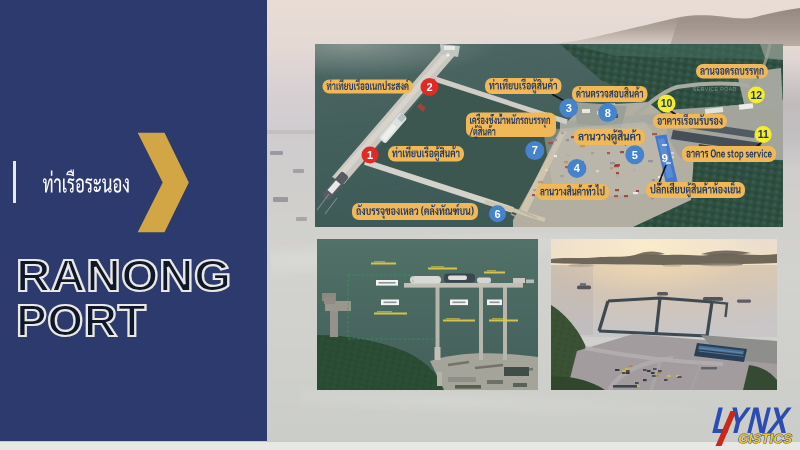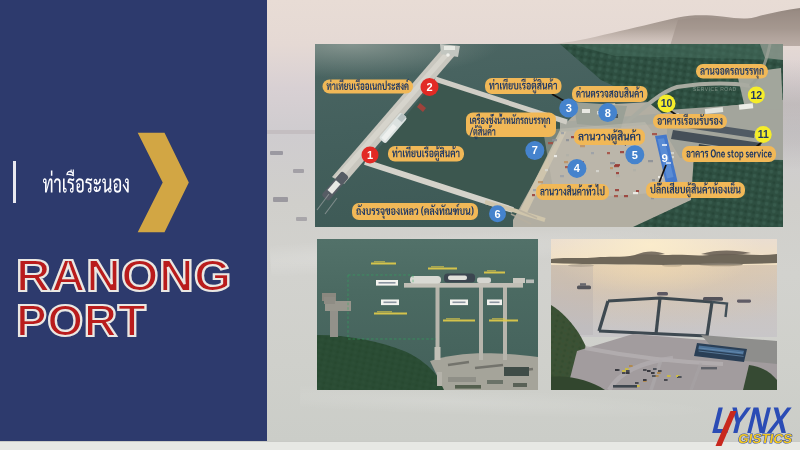--- a/index.html
+++ b/index.html
@@ -31,21 +31,21 @@
   <div class="abs" style="left:300px;top:392px;width:500px;height:26px;background:radial-gradient(55% 52% at 30% 50%,rgba(255,255,255,0.13),rgba(255,255,255,0));transform:rotate(2deg);"></div>
   <div class="abs" style="left:420px;top:52px;width:380px;height:26px;background:radial-gradient(55% 52% at 35% 50%,rgba(255,255,255,0.11),rgba(255,255,255,0));transform:rotate(-5deg);"></div>
   <div class="abs" style="left:0;top:0;width:267px;height:441px;background:#2d3a6d;"></div>
   <div class="abs" style="left:13px;top:161px;width:3px;height:42px;background:#e9e9f0;"></div>
   <svg width="130" height="44" viewBox="0 0 130 44" xmlns="http://www.w3.org/2000/svg" style="position:absolute;left:42px;top:156px;">
       <path transform="translate(0.6,36.5) scale(0.6617,0.97)" d="M14.9 -11.5V0.0H12.4V-11.5Q12.4 -12.6 11.6 -12.6Q11.0 -12.6 10.8 -11.9L6.2 0.0H3.6V-9.5Q3.4 -9.5 3.1 -9.5Q2.0 -9.5 1.2 -10.2Q0.5 -10.9 0.5 -12.1Q0.5 -13.2 1.3 -13.9Q2.0 -14.7 3.2 -14.7Q4.5 -14.7 5.3 -13.9Q6.1 -13.1 6.1 -11.9V-5.6Q6.1 -4.8 6.0 -3.9Q5.9 -3.1 5.9 -3.0L6.7 -6.0L8.9 -12.3Q9.8 -14.7 12.0 -14.7Q14.9 -14.7 14.9 -11.5ZM4.2 -12.1Q4.2 -12.6 3.9 -12.9Q3.6 -13.2 3.1 -13.2Q2.6 -13.2 2.3 -12.9Q2.0 -12.6 2.0 -12.1Q2.0 -11.6 2.3 -11.2Q2.6 -10.9 3.1 -10.9Q3.6 -10.9 3.9 -11.2Q4.2 -11.6 4.2 -12.1Z M12.5 -22.6H14.8V-17.2H12.5Z M24.7 -10.5Q24.7 -11.5 24.1 -12.1Q23.4 -12.7 22.2 -12.7Q21.1 -12.7 20.3 -12.0Q19.6 -11.3 19.6 -10.1H17.2Q17.2 -12.2 18.6 -13.4Q19.9 -14.7 22.2 -14.7Q24.6 -14.7 25.9 -13.6Q27.2 -12.5 27.2 -10.6V0.0H24.7Z M36.4 -2.3Q36.4 -1.2 35.6 -0.5Q34.9 0.2 33.7 0.2Q32.4 0.2 31.6 -0.5Q30.8 -1.3 30.8 -2.5V-14.4H33.3V-4.9Q33.6 -5.0 33.8 -5.0Q35.0 -5.0 35.7 -4.2Q36.4 -3.5 36.4 -2.3ZM35.0 -2.4Q35.0 -2.9 34.6 -3.2Q34.3 -3.5 33.8 -3.5Q33.3 -3.5 33.0 -3.2Q32.7 -2.9 32.7 -2.4Q32.7 -1.9 33.0 -1.5Q33.3 -1.2 33.8 -1.2Q34.3 -1.2 34.6 -1.5Q35.0 -1.9 35.0 -2.4Z M40.2 -11.3Q43.1 -11.0 45.0 -10.1Q46.9 -9.2 46.9 -7.9V-2.5Q46.9 -1.3 46.1 -0.5Q45.3 0.2 44.1 0.2Q42.8 0.2 42.1 -0.5Q41.3 -1.2 41.3 -2.3Q41.3 -3.5 42.0 -4.2Q42.7 -5.0 43.9 -5.0Q44.1 -5.0 44.4 -4.9V-7.6Q44.4 -8.3 42.5 -8.9Q40.6 -9.5 37.6 -9.8Q37.6 -12.1 38.6 -13.4Q39.6 -14.7 41.4 -14.7Q42.0 -14.7 42.6 -14.5Q43.2 -14.4 44.0 -14.2Q44.1 -14.1 44.6 -14.0Q45.1 -13.9 45.4 -13.9Q45.7 -13.9 46.0 -14.1Q46.3 -14.4 46.4 -14.8L48.2 -14.2Q47.9 -13.1 47.2 -12.5Q46.6 -11.9 45.8 -11.9Q45.4 -11.9 44.9 -12.0Q44.4 -12.1 43.9 -12.2Q43.3 -12.4 42.7 -12.5Q42.2 -12.7 41.8 -12.7Q41.2 -12.7 40.7 -12.3Q40.3 -12.0 40.2 -11.3ZM45.1 -2.4Q45.1 -2.9 44.7 -3.2Q44.4 -3.5 43.9 -3.5Q43.4 -3.5 43.1 -3.2Q42.8 -2.9 42.8 -2.4Q42.8 -1.9 43.1 -1.5Q43.4 -1.2 43.9 -1.2Q44.4 -1.2 44.7 -1.5Q45.1 -1.9 45.1 -2.4Z M47.4 -16.5Q45.7 -17.2 43.2 -17.6Q40.7 -18.0 38.4 -18.0Q37.0 -18.0 35.8 -17.8Q35.8 -20.0 37.3 -21.2Q38.8 -22.5 41.3 -22.5Q41.8 -22.5 42.3 -22.5V-23.8H44.0V-22.0Q44.9 -21.6 45.5 -21.0V-23.8H47.3V-17.7Q47.4 -16.9 47.4 -16.5ZM45.3 -18.4Q44.8 -19.7 43.7 -20.4Q42.7 -21.0 41.3 -21.0Q40.1 -21.0 39.2 -20.5Q38.4 -20.1 38.1 -19.3Q38.5 -19.3 39.4 -19.3Q41.0 -19.3 42.5 -19.1Q44.1 -18.9 45.3 -18.4Z M62.1 -10.3V-3.4Q62.1 -1.7 60.6 -0.7Q59.2 0.2 56.7 0.2Q54.2 0.2 52.8 -0.7Q51.4 -1.7 51.4 -3.4V-7.1Q51.4 -8.3 52.1 -9.1Q52.9 -9.8 54.2 -9.8Q55.4 -9.8 56.1 -9.1Q56.9 -8.4 56.9 -7.2Q56.9 -6.1 56.2 -5.4Q55.5 -4.7 54.3 -4.7Q54.1 -4.7 53.8 -4.8V-3.6Q53.8 -2.7 54.6 -2.2Q55.4 -1.7 56.8 -1.7Q58.1 -1.7 58.9 -2.2Q59.6 -2.8 59.6 -3.7V-10.2Q59.6 -11.4 58.7 -12.0Q57.7 -12.7 56.2 -12.7Q54.7 -12.7 53.7 -12.1Q52.6 -11.5 52.4 -10.4H50.0Q50.2 -12.4 51.9 -13.5Q53.6 -14.7 56.2 -14.7Q58.0 -14.7 59.3 -14.1Q60.6 -13.6 61.3 -12.6Q62.1 -11.6 62.1 -10.3ZM53.2 -7.3Q53.2 -6.8 53.5 -6.5Q53.8 -6.1 54.3 -6.1Q54.8 -6.1 55.1 -6.5Q55.5 -6.8 55.5 -7.3Q55.5 -7.8 55.1 -8.1Q54.8 -8.4 54.3 -8.4Q53.8 -8.4 53.5 -8.1Q53.2 -7.8 53.2 -7.3Z M67.2 -11.3Q70.1 -11.0 72.0 -10.1Q73.9 -9.2 73.9 -7.9V-2.5Q73.9 -1.3 73.1 -0.5Q72.3 0.2 71.1 0.2Q69.9 0.2 69.1 -0.5Q68.3 -1.2 68.3 -2.3Q68.3 -3.5 69.0 -4.2Q69.8 -5.0 70.9 -5.0Q71.2 -5.0 71.4 -4.9V-7.6Q71.4 -8.3 69.5 -8.9Q67.6 -9.5 64.6 -9.8Q64.6 -12.1 65.6 -13.4Q66.7 -14.7 68.4 -14.7Q69.0 -14.7 69.6 -14.5Q70.2 -14.4 71.0 -14.2Q71.2 -14.1 71.6 -14.0Q72.1 -13.9 72.4 -13.9Q72.8 -13.9 73.0 -14.1Q73.3 -14.4 73.4 -14.8L75.2 -14.2Q74.9 -13.1 74.2 -12.5Q73.6 -11.9 72.8 -11.9Q72.4 -11.9 71.9 -12.0Q71.4 -12.1 70.9 -12.2Q70.3 -12.4 69.8 -12.5Q69.2 -12.7 68.8 -12.7Q68.2 -12.7 67.7 -12.3Q67.3 -12.0 67.2 -11.3ZM72.1 -2.4Q72.1 -2.9 71.8 -3.2Q71.4 -3.5 70.9 -3.5Q70.4 -3.5 70.1 -3.2Q69.8 -2.9 69.8 -2.4Q69.8 -1.9 70.1 -1.5Q70.4 -1.2 70.9 -1.2Q71.4 -1.2 71.8 -1.5Q72.1 -1.9 72.1 -2.4Z M77.2 -11.4Q77.2 -12.5 78.0 -13.3Q78.8 -14.1 79.9 -14.1Q81.1 -14.1 81.9 -13.3Q82.7 -12.5 82.7 -11.4Q82.7 -10.4 82.0 -9.8Q82.1 -9.8 82.1 -9.9Q83.9 -9.9 84.8 -11.0Q85.7 -12.1 85.7 -14.2H88.2Q88.1 -12.4 87.4 -11.0Q86.7 -9.6 85.3 -8.8Q83.9 -8.0 82.1 -8.0Q80.7 -8.0 79.6 -8.4Q78.5 -8.8 77.8 -9.6Q77.2 -10.4 77.2 -11.4ZM81.0 -11.5Q81.0 -12.0 80.7 -12.3Q80.4 -12.6 79.9 -12.6Q79.4 -12.6 79.1 -12.3Q78.8 -12.0 78.8 -11.5Q78.8 -11.0 79.1 -10.7Q79.4 -10.4 79.9 -10.4Q80.4 -10.4 80.7 -10.7Q81.0 -11.0 81.0 -11.5ZM77.2 -3.8Q77.2 -5.0 78.0 -5.7Q78.8 -6.5 79.9 -6.5Q81.1 -6.5 81.9 -5.7Q82.7 -5.0 82.7 -3.8Q82.7 -3.3 82.5 -2.9Q82.3 -2.6 82.0 -2.2L82.1 -2.2Q85.6 -2.5 85.7 -6.6H88.2Q88.1 -4.8 87.4 -3.4Q86.7 -2.0 85.3 -1.2Q83.9 -0.4 82.1 -0.4Q80.7 -0.4 79.6 -0.9Q78.5 -1.3 77.8 -2.0Q77.2 -2.8 77.2 -3.8ZM81.0 -3.9Q81.0 -4.4 80.7 -4.7Q80.4 -5.0 79.9 -5.0Q79.4 -5.0 79.1 -4.7Q78.8 -4.4 78.8 -3.9Q78.8 -3.4 79.1 -3.1Q79.4 -2.8 79.9 -2.8Q80.4 -2.8 80.7 -3.1Q81.0 -3.4 81.0 -3.9Z M104.4 -2.5Q104.4 -1.3 103.7 -0.5Q102.9 0.2 101.7 0.2Q100.5 0.2 99.8 -0.5Q99.0 -1.2 99.0 -2.5V-2.5Q98.0 -2.1 97.1 -1.4Q96.2 -0.8 95.6 0.0H93.2V-9.5Q92.9 -9.5 92.6 -9.5Q91.5 -9.5 90.8 -10.2Q90.0 -10.9 90.0 -12.1Q90.0 -13.2 90.8 -13.9Q91.6 -14.7 92.8 -14.7Q94.0 -14.7 94.8 -13.9Q95.6 -13.1 95.6 -11.9V-2.5Q96.0 -2.9 96.7 -3.3Q97.3 -3.7 98.4 -4.2Q99.5 -4.8 100.1 -5.2Q100.8 -5.6 101.0 -6.0Q101.2 -6.5 101.2 -7.1V-14.4H103.7V-7.1Q103.7 -6.3 103.5 -5.7Q103.2 -5.1 102.8 -4.8Q103.5 -4.5 104.0 -3.9Q104.4 -3.3 104.4 -2.5ZM93.8 -12.1Q93.8 -12.6 93.5 -12.9Q93.2 -13.2 92.6 -13.2Q92.1 -13.2 91.8 -12.9Q91.5 -12.6 91.5 -12.1Q91.5 -11.6 91.8 -11.2Q92.1 -10.9 92.6 -10.9Q93.2 -10.9 93.5 -11.2Q93.8 -11.6 93.8 -12.1ZM102.9 -2.4Q102.9 -2.9 102.5 -3.2Q102.2 -3.5 101.7 -3.5Q101.2 -3.5 100.9 -3.2Q100.6 -2.9 100.6 -2.4Q100.6 -1.9 100.9 -1.5Q101.2 -1.2 101.7 -1.2Q102.2 -1.2 102.5 -1.5Q102.9 -1.9 102.9 -2.4Z M118.6 -10.3V-3.4Q118.6 -1.7 117.2 -0.7Q115.7 0.2 113.2 0.2Q110.7 0.2 109.3 -0.7Q107.9 -1.7 107.9 -3.4V-7.1Q107.9 -8.3 108.7 -9.1Q109.4 -9.8 110.7 -9.8Q111.9 -9.8 112.7 -9.1Q113.4 -8.4 113.4 -7.2Q113.4 -6.1 112.7 -5.4Q112.0 -4.7 110.9 -4.7Q110.6 -4.7 110.3 -4.8V-3.6Q110.3 -2.7 111.1 -2.2Q111.9 -1.7 113.3 -1.7Q114.7 -1.7 115.4 -2.2Q116.1 -2.8 116.1 -3.7V-10.2Q116.1 -11.4 115.2 -12.0Q114.3 -12.7 112.7 -12.7Q111.2 -12.7 110.2 -12.1Q109.2 -11.5 109.0 -10.4H106.6Q106.7 -12.4 108.4 -13.5Q110.1 -14.7 112.8 -14.7Q114.5 -14.7 115.8 -14.1Q117.2 -13.6 117.9 -12.6Q118.6 -11.6 118.6 -10.3ZM109.7 -7.3Q109.7 -6.8 110.0 -6.5Q110.3 -6.1 110.8 -6.1Q111.3 -6.1 111.7 -6.5Q112.0 -6.8 112.0 -7.3Q112.0 -7.8 111.7 -8.1Q111.3 -8.4 110.8 -8.4Q110.3 -8.4 110.0 -8.1Q109.7 -7.8 109.7 -7.3Z M130.2 -11.9V0.0H127.7L120.8 -7.5L122.2 -8.9L127.7 -2.9V-9.5Q127.5 -9.5 127.2 -9.5Q126.0 -9.5 125.3 -10.2Q124.6 -10.9 124.6 -12.1Q124.6 -13.2 125.3 -13.9Q126.1 -14.7 127.3 -14.7Q128.6 -14.7 129.4 -13.9Q130.2 -13.1 130.2 -11.9ZM128.3 -12.1Q128.3 -12.6 128.0 -12.9Q127.7 -13.2 127.2 -13.2Q126.7 -13.2 126.4 -12.9Q126.0 -12.6 126.0 -12.1Q126.0 -11.6 126.4 -11.2Q126.7 -10.9 127.2 -10.9Q127.7 -10.9 128.0 -11.2Q128.3 -11.6 128.3 -12.1Z" fill="#fcfcff"></path>
     </svg>
   <svg class="abs" style="left:130px;top:125px;" width="70" height="115" viewBox="0 0 70 115" xmlns="http://www.w3.org/2000/svg">
     <polygon points="7.7,7.7 34.5,7.7 58.8,57.5 34.5,107.3 7.7,107.3 32.7,57.5" fill="#d2a644"></polygon>
   </svg>
-  <div class="abs" style="left:16px;top:252.5px;width:320px;color:#b91c1c;font-weight:bold;font-size:45px;line-height:45.5px;-webkit-text-stroke:2.2px #eae8e3;">
+  <div class="abs" style="left:16px;top:252.5px;width:320px;color:#0f172a;font-weight:bold;font-size:45px;line-height:45.5px;-webkit-text-stroke:2.2px #eae8e3;">
     <div style="transform:scaleX(1.063);transform-origin:0 0;letter-spacing:0.5px;">RANONG</div>
     <div style="transform:scaleX(1.027);transform-origin:0 0;letter-spacing:0.5px;">PORT</div>
   </div>
 
   <div class="abs" style="left:0;top:441px;width:800px;height:9px;background:#e7e8e4;border-top:1px solid #c9cac6;box-sizing:border-box;"></div>
 
   <svg width="468" height="183" viewBox="0 0 468 183" xmlns="http://www.w3.org/2000/svg" style="position:absolute;left:315px;top:44px;">
       <defs>
         <filter id="rough" x="-5%" y="-5%" width="110%" height="110%">
           <feTurbulence type="fractalNoise" baseFrequency="0.55" numOctaves="2" result="n"></feTurbulence>

